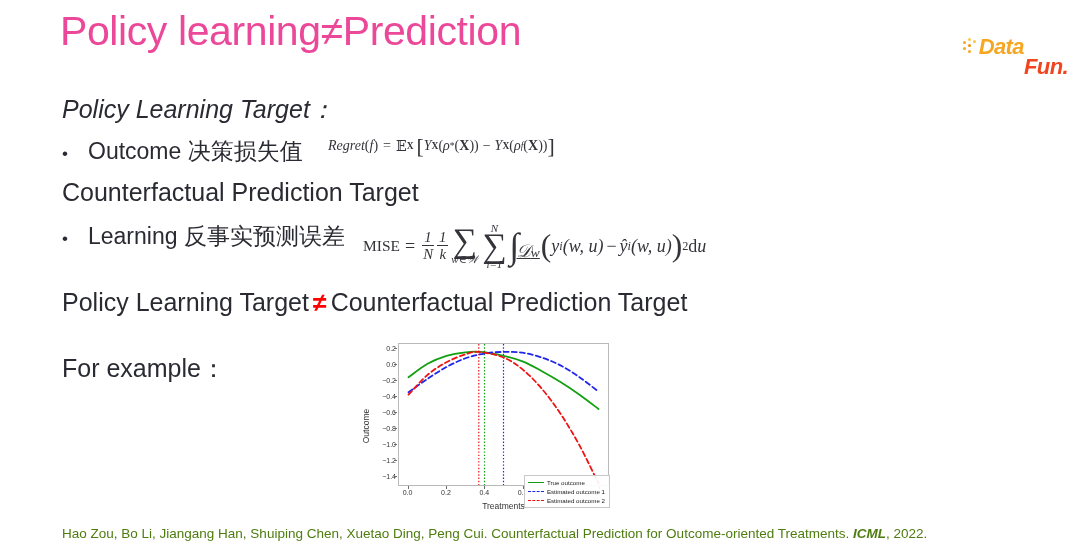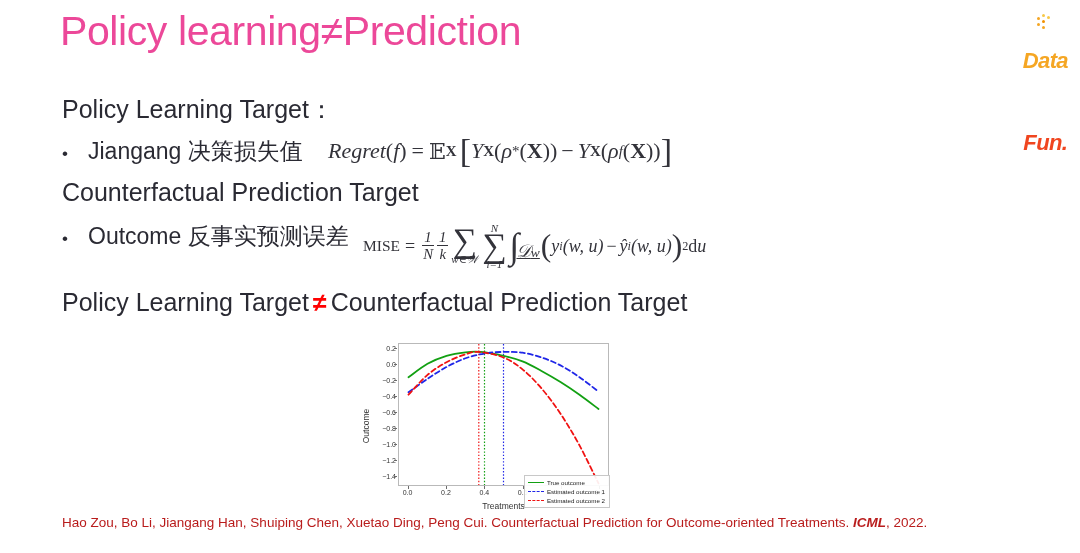--- a/index.html
+++ b/index.html
@@ -18,24 +18,23 @@
     position:absolute;left:60px;top:8px;
     font-size:41px;font-weight:400;
     color:#ec4899;
     letter-spacing:-0.4px;
     white-space:nowrap;
   }
 
   
   .logo{
     position:absolute;right:12px;top:14px;
-    display:flex;align-items:center;gap:16px;
+    display:flex;align-items:center;gap:0;
     font-size:22px;font-weight:bold;font-style:italic;
     letter-spacing:-0.6px;
-    flex-direction:column;
   }
   .logo-dots{
     display:inline-block;width:15px;height:18px;position:relative;margin-right:1px;
   }
   .logo-dots i{position:absolute;width:3px;height:3px;border-radius:50%;display:block;}
   .logo-dots i:nth-child(1){left:0;top:3px;background:#f5a623;}
   .logo-dots i:nth-child(2){left:5px;top:0px;background:#f7c948;}
   .logo-dots i:nth-child(3){left:0;top:9px;background:#f5a623;}
   .logo-dots i:nth-child(4){left:5px;top:6px;background:#f29100;}
   .logo-dots i:nth-child(5){left:10px;top:2px;background:#f7c948;}
@@ -128,22 +127,22 @@
     border:1px solid #c8c8c8;background:rgba(255,255,255,.92);
     padding:3px 4px 3px 3px;
     display:flex;flex-direction:column;gap:2px;
     font-size:6.2px;color:#222;
   }
   .legend .row{display:flex;align-items:center;gap:3px;white-space:nowrap;}
   .legend .swatch{display:block;width:16px;height:0;border-top-width:1.6px;}
 
   
   .caption{
-    position:absolute;left:62px;top:515px;
-    font-size:13.5px;color:#b91c1c;white-space:nowrap;text-align:right;
+    position:absolute;left:62px;top:526px;
+    font-size:13.5px;color:#4d7c0f;white-space:nowrap;text-align:right;
   }
   .caption .venue{font-style:italic;font-weight:bold;}
 </style>
 </head>
 <body>
 
 <div class="slide">
 
   <div class="title">Policy learning≠Prediction</div>
 
@@ -153,28 +152,28 @@
         <i></i>
         <i></i>
         <i></i>
         <i></i>
         <i></i>
     </span>
     <span class="logo-data">Data</span>
       <span class="logo-fun">Fun.</span>
   </div>
 
-  <div class="h2" style="left:62px;top:93px;">Policy Learning Target：</div>
+  <div class="h2" style="left:62px;top:93px;font-style:italic;">Policy Learning Target：</div>
 
   <div class="bullet" style="left:62px;top:136px;">
     <span class="dot">•</span>
-    <span>Jiangang 决策损失值</span>
-  </div>
-
-  <div class="math" style="position:absolute;left:328px;top:138px;font-size:22px;">
+    <span>Outcome 决策损失值</span>
+  </div>
+
+  <div class="math" style="position:absolute;left:328px;top:138px;font-size:14px;">
     <span>Regret</span>
       <span class="up">(</span>
       <span style="font-style:italic;">f</span>
       <span class="up">)</span>
     <span class="up" style="padding:0 5px;">=</span>
     <span style="font-style:normal;font-family:'DejaVu Serif',serif;">𝔼</span>
       <span class="sub" style="font-style:normal;font-weight:bold;">X</span>
     <span class="bracket" style="margin-left:3px;">[</span>
     <span>Y</span>
       <span class="sub" style="font-style:normal;font-weight:bold;">X</span>
@@ -193,21 +192,21 @@
       <span class="up">(</span>
       <span class="bb">X</span>
       <span class="up">))</span>
     <span class="bracket">]</span>
   </div>
 
   <div class="h2" style="left:62px;top:178px;">Counterfactual Prediction Target</div>
 
   <div class="bullet" style="left:62px;top:221px;">
     <span class="dot">•</span>
-    <span>Outcome 反事实预测误差</span>
+    <span>Learning 反事实预测误差</span>
   </div>
 
   <div class="math" style="position:absolute;left:363px;top:223px;font-size:18px;">
     <span class="up" style="font-size:.86em;">MISE</span>
     <span class="up" style="padding:0 5px;">=</span>
     <span class="frac">
       <span class="num">1</span>
       <span class="den">N</span>
     </span>
     <span class="frac">
@@ -239,20 +238,21 @@
       <span class="supn">2</span>
     <span style="font-style:normal;">d<span style="font-style:italic;">u</span></span>
   </div>
 
   <div class="h2" style="left:62px;top:288px;display:flex;align-items:flex-end;">
     <span>Policy Learning Target</span>
     <span class="neq">≠</span>
     <span>Counterfactual Prediction Target</span>
   </div>
 
+  <div class="h2" style="left:62px;top:352px;">For example：</div>
 
   <div class="figure">
 
     <div class="ylabel">Outcome</div>
     <div class="xlabel">Treatments</div>
 
     <div id="yticks">
         <div class="ytick" style="top: 7.82022px;">0.2</div>
         <div class="ytickmark" style="top: 7.82022px;"></div>
         <div class="ytick" style="top: 23.8876px;">0.0</div>

